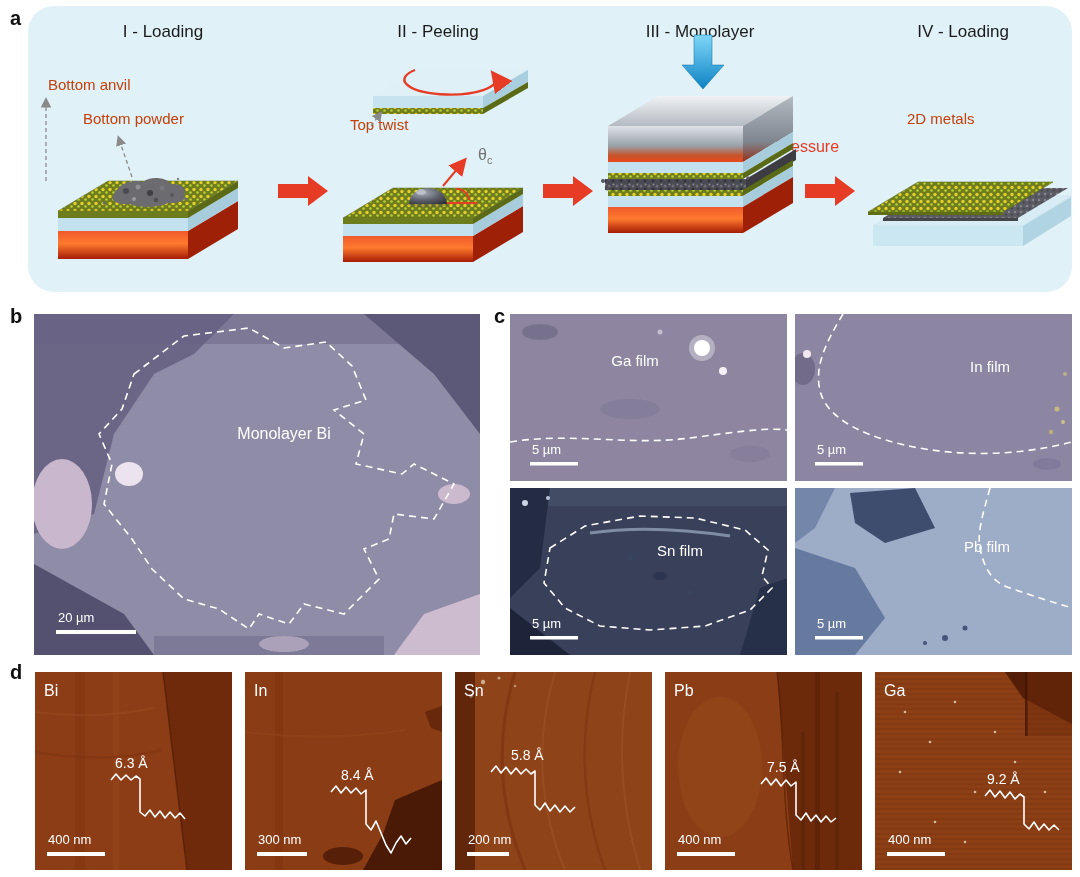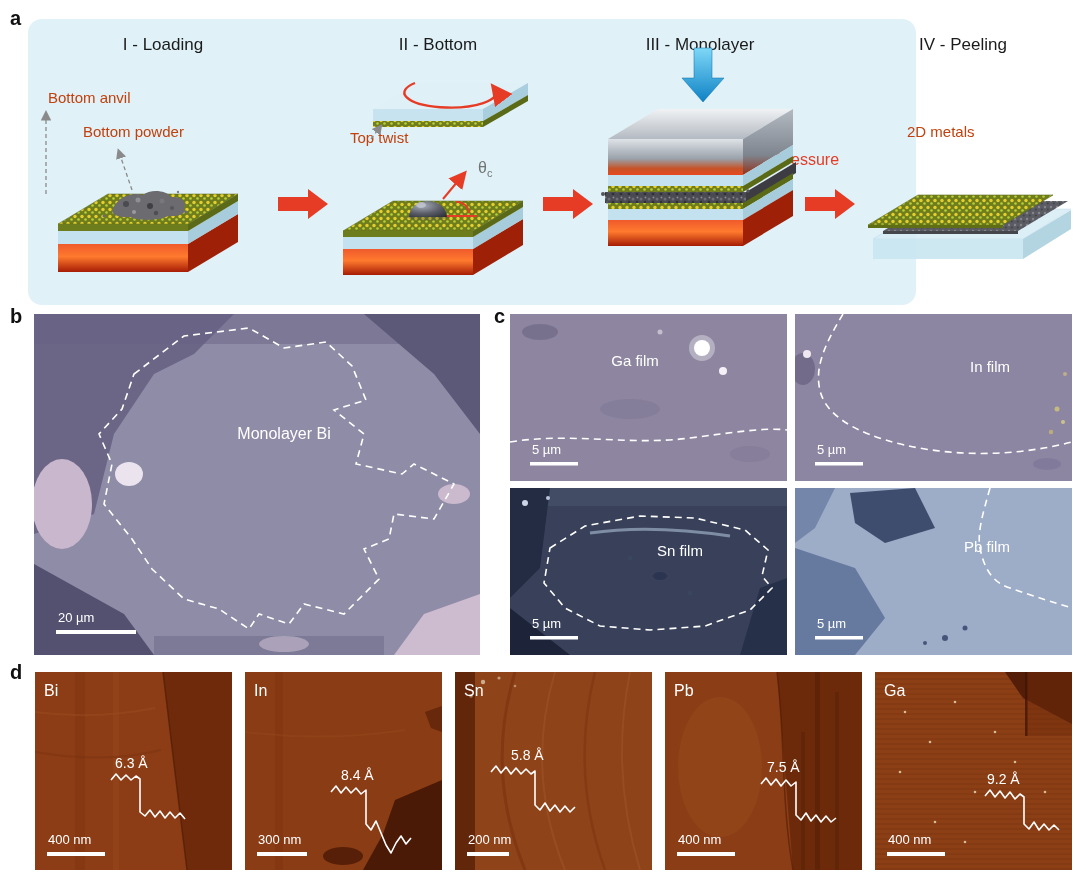--- a/index.html
+++ b/index.html
@@ -1,20 +1,20 @@
 <!DOCTYPE html>
 <html><head>
 <meta charset="utf-8">
 <style>
   *{margin:0;padding:0;box-sizing:border-box}
   html,body{background:#ffffff}
   body{font-family:"Liberation Sans","DejaVu Sans",sans-serif;color:#1c1c1c}
   .page{position:relative;width:1080px;height:877px;background:#fff;overflow:hidden}
   .plabel{position:absolute;font-size:20px;font-weight:bold;color:#111;line-height:1}
-  .panel-a{position:absolute;left:28px;top:19px;width:888px;height:286px;background:#e0f1f8;border-radius:14px}
+  .panel-a{position:absolute;left:28px;top:6px;width:1044px;height:286px;background:#e0f1f8;border-radius:26px}
   .step-title{position:absolute;top:16px;width:170px;text-align:center;font-size:17px;color:#1b1b1b}
   .ann{position:absolute;font-size:15px;color:#c2410c;white-space:nowrap}
   .theta{position:absolute;font-size:16px;color:#737373;white-space:nowrap}
   .theta sub{font-size:11px}
   .pressure{position:absolute;font-size:16px;color:#e63b25;text-align:left}
   svg{display:block;position:absolute}
   svg text{font-family:"Liberation Sans","DejaVu Sans",sans-serif}
   .imgname{fill:#ffffff;font-size:15px}
   .imgname-lg{fill:#ffffff;font-size:16px}
   .scaletxt{fill:#ffffff;font-size:13px}
@@ -89,23 +89,23 @@
     </marker>
   </defs>
 </svg>
 
 <div class="page">
 
   <div class="plabel" style="left:10px;top:8px">a</div>
 
   <div class="panel-a">
     <div class="step-title" style="left:50px">I - Loading</div>
-    <div class="step-title" style="left:325px">II - Bottom</div>
+    <div class="step-title" style="left:325px">II - Peeling</div>
     <div class="step-title" style="left:587px">III - Monolayer</div>
-    <div class="step-title" style="left:850px">IV - Peeling</div>
+    <div class="step-title" style="left:850px">IV - Loading</div>
 
     <div class="ann" style="left:20px;top:70px">Bottom anvil</div>
     <div class="ann" style="left:55px;top:104px">Bottom powder</div>
     <div class="ann" style="left:322px;top:110px">Top twist</div>
 
     <div class="theta" style="left:422px;top:66px"><span>θ</span><sub>twist</sub></div>
     <div class="theta" style="left:450px;top:140px"><span>θ</span><sub>c</sub></div>
 
     <div class="pressure" style="left:747px;top:132px;width:140px">Pressure</div>
     <div class="ann" style="left:879px;top:104px;width:120px;text-align:left">2D metals</div>

